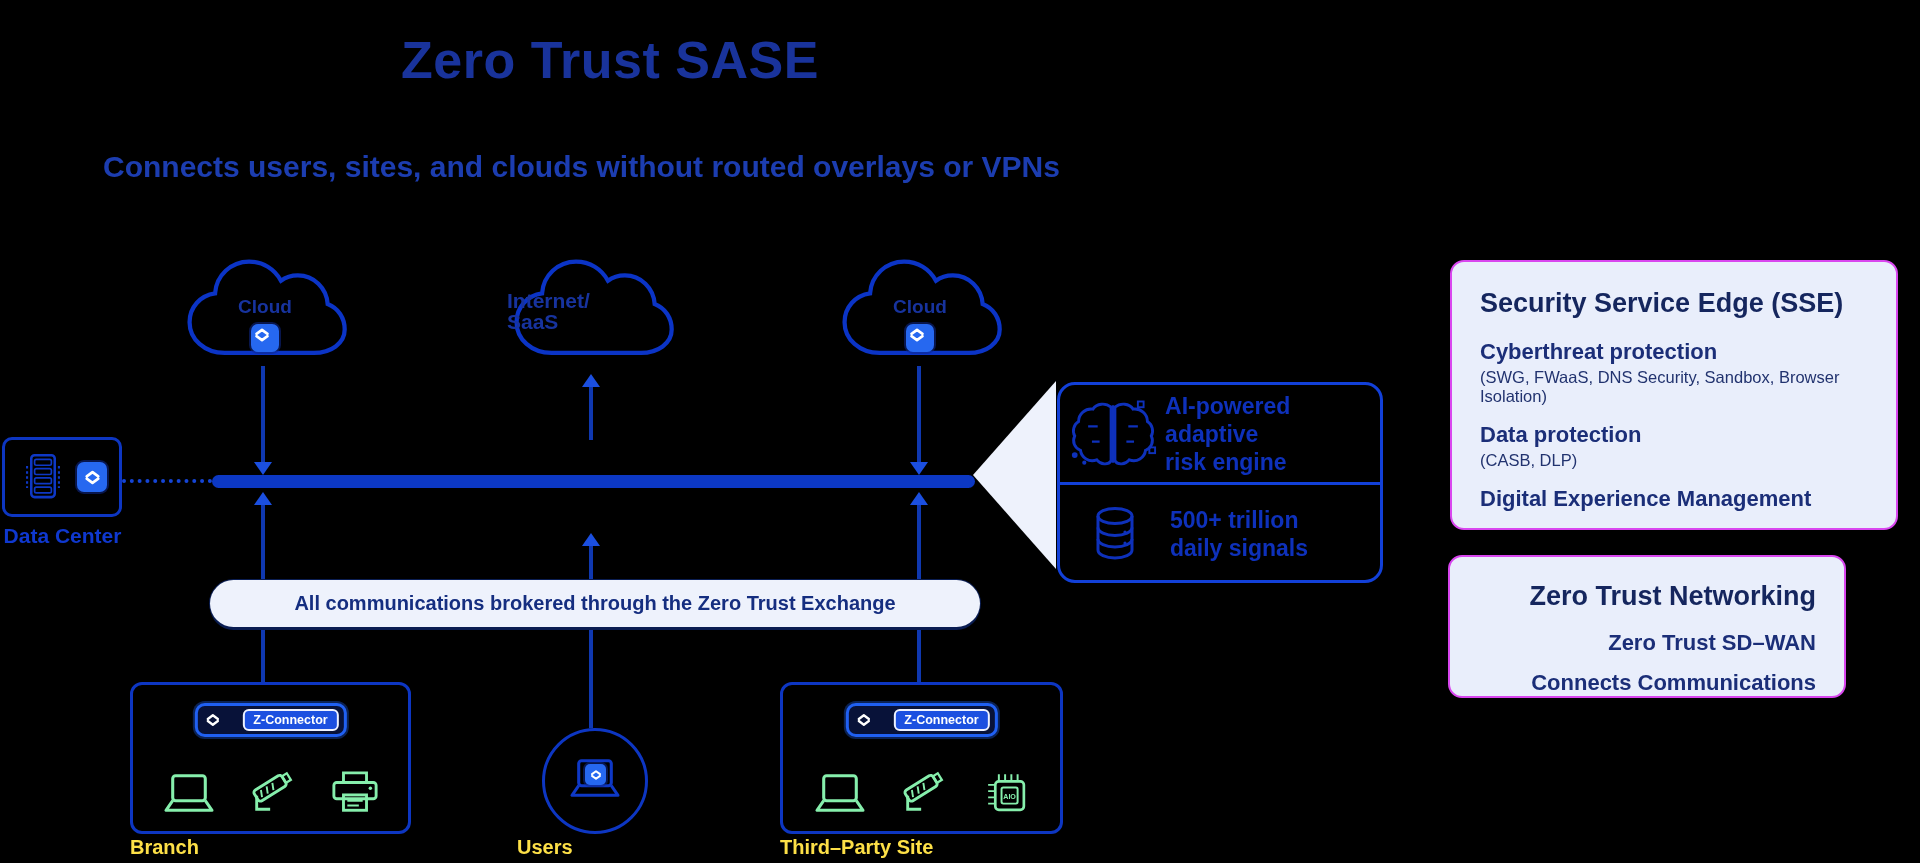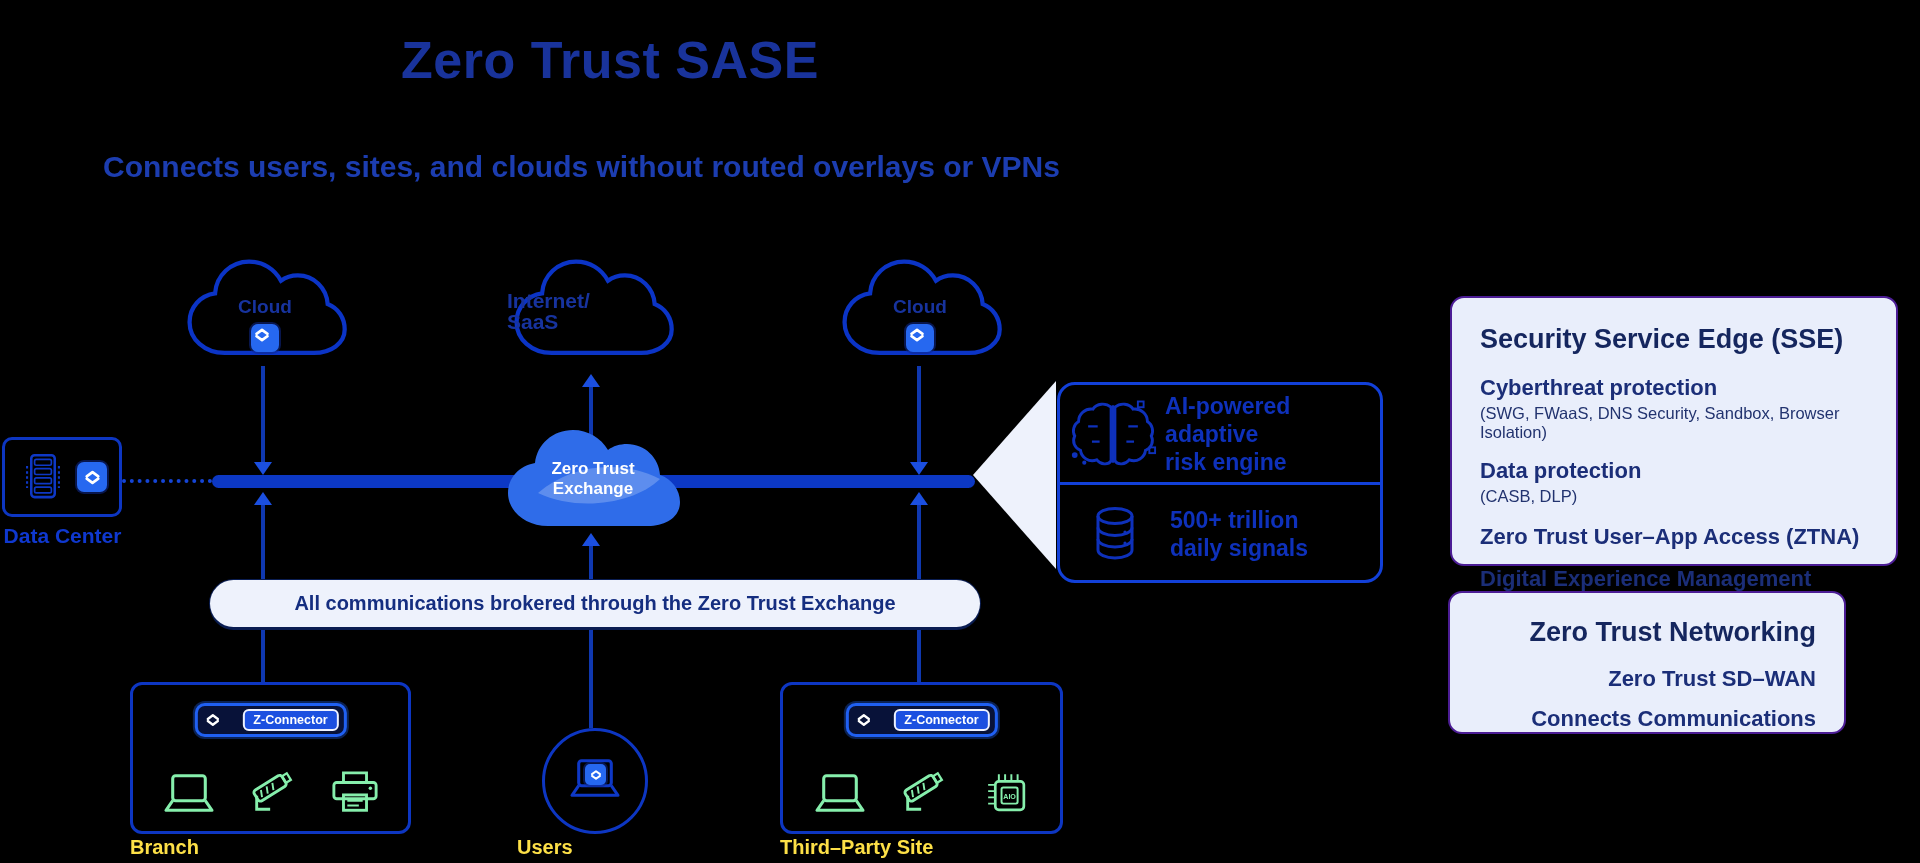--- a/index.html
+++ b/index.html
@@ -63,22 +63,22 @@
 
   
   .risk{left:1057px;top:382px;width:326px;height:201px;border:3px solid #1240d8;border-radius:18px;
         box-sizing:border-box;color:#0e31bb;}
   .risk-row{display:flex;align-items:center;height:97px;}
   .risk-row + .risk-row{border-top:3px solid #1240d8;}
   .risk-icon{width:110px;display:flex;align-items:center;justify-content:center;}
   .risk-text{font-size:23px;font-weight:800;line-height:28px;color:#0e31bb;}
 
   
-  .panel{background:#e9eefb;border:2px solid #4c1d95;border-radius:14px;box-sizing:border-box;
-         color:#1b2e78;margin-top:36px;}
+  .panel{background:#e9eefb;border:2px solid #d946ef;border-radius:14px;box-sizing:border-box;
+         color:#1b2e78;}
   .panel-title{font-size:27px;font-weight:800;color:#15265e;}
   .panel-item-title{font-size:22px;font-weight:700;}
   .panel-item-sub{font-size:16.5px;font-weight:400;color:#22336f;margin-top:3px;}
   .sse{left:1450px;top:260px;width:448px;height:270px;padding:26px 28px;}
   .ztn{left:1448px;top:555px;width:398px;height:143px;padding:24px 28px;text-align:right;}
 </style>
 </head>
 <body>
 
 <div class="stage">
@@ -131,30 +131,20 @@
       <path d="M126 95 H42 C23 95 9 82 9 66 C9 52 19 41 33 39 C34 22 48 9 65 9 C78 9 89 16 95 27 C99 24 105 22 111 22 C126 22 138 34 139 49 C149 53 155 62 155 73 C155 86 142 95 126 95 Z" fill="none" stroke="currentColor" stroke-width="4"></path>
     </svg>
     <div class="cloud-label">Cloud</div>
     <div class="zbadge abs" style="left:71px;top:72px;width:28px;height:28px">
       <svg width="22" height="22" viewBox="0 0 28 28">
           <path d="M7 12.5 L14 7.5 L21 12.5 M7 15.5 L14 20.5 L21 15.5" fill="none" stroke="#fff" stroke-width="3.4" stroke-linecap="round" stroke-linejoin="round"></path>
         </svg>
     </div>
   </div>
 
-  <div class="abs exchange">
-    <svg viewBox="0 0 190 104" style="position:absolute;inset:0">
-      <path d="M150 99 H50 C27 99 10 84 10 66 C10 51 21 39 37 36 C39 17 55 3 75 3 C90 3 103 11 110 23 C115 19 122 17 129 17 C147 17 161 31 162 48 C174 52 182 63 182 75 C182 90 168 99 150 99 Z" fill="#2f6ce9"></path>
-      <path d="M40 66 C75 36 125 33 162 52 C136 77 80 85 40 66 Z" fill="#84a9f3" opacity="0.55"></path>
-    </svg>
-    <div class="exchange-text">
-      <span>Zero Trust</span>
-      <span>Exchange</span>
-    </div>
-  </div>
 
   <div class="abs dc-box">
     <svg width="52" height="58" viewBox="0 0 62 62" style="color:#0e38c6">
       <rect x="17" y="5" width="28" height="50" rx="4" fill="none" stroke="currentColor" stroke-width="3"></rect>
       <rect x="21" y="10" width="20" height="7" rx="2" fill="none" stroke="currentColor" stroke-width="2"></rect>
       <rect x="21" y="21" width="20" height="7" rx="2" fill="none" stroke="currentColor" stroke-width="2"></rect>
       <rect x="21" y="32" width="20" height="7" rx="2" fill="none" stroke="currentColor" stroke-width="2"></rect>
       <rect x="21" y="43" width="20" height="7" rx="2" fill="none" stroke="currentColor" stroke-width="2"></rect>
       <path d="M12 18 v26 M50 18 v26" stroke="currentColor" stroke-width="2.5" stroke-dasharray="3 3" fill="none"></path>
     </svg>
@@ -287,23 +277,20 @@
   <div class="abs panel sse">
     <div class="panel-title">Security Service Edge (SSE)</div>
     <div style="margin-top:20px">
       <div class="panel-item-title">Cyberthreat protection</div>
       <div class="panel-item-sub">(SWG, FWaaS, DNS Security, Sandbox, Browser Isolation)</div>
     </div>
     <div style="margin-top:16px">
       <div class="panel-item-title">Data protection</div>
       <div class="panel-item-sub">(CASB, DLP)</div>
     </div>
-    <div style="margin-top:18px">
-      <div class="panel-item-title">Zero Trust User–App Access (ZTNA)</div>
-    </div>
     <div style="margin-top:16px">
       <div class="panel-item-title">Digital Experience Management</div>
     </div>
   </div>
 
   <div class="abs panel ztn">
     <div class="panel-title">Zero Trust Networking</div>
     <div style="margin-top:18px">
       <div class="panel-item-title">Zero Trust SD–WAN</div>
     </div>

